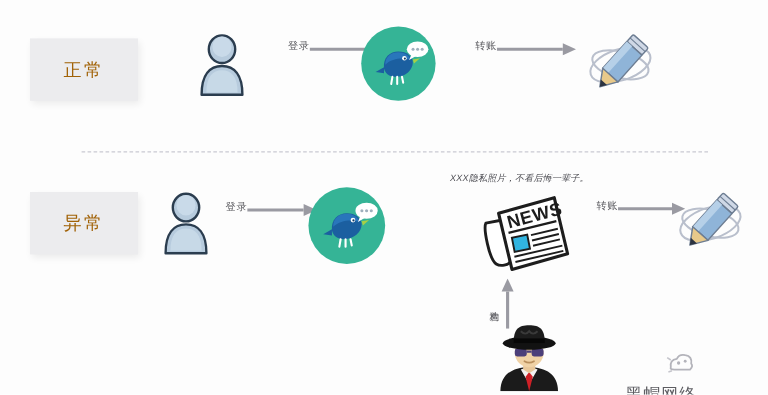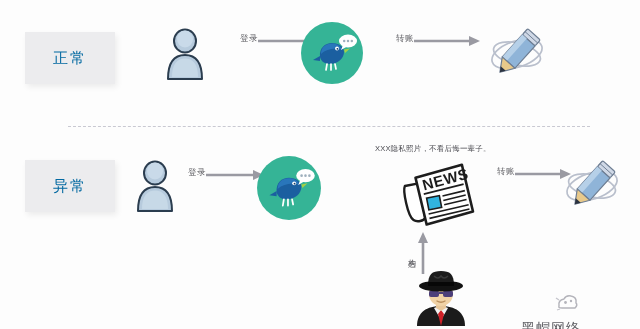--- a/index.html
+++ b/index.html
@@ -15,21 +15,21 @@
     width: 640px;
     height: 329px;
     background: #fdfdfd;
     overflow: hidden;
   }
 
   
   .row-label {
     position: absolute;
     background: #ececee;
-    color: #0369a1;
+    color: #a16207;
     font-size: 15px;
     letter-spacing: 2px;
     display: flex;
     align-items: center;
     justify-content: center;
     box-shadow: 2px 3px 6px rgba(0,0,0,0.07);
   }
 
   
   .divider {
@@ -76,20 +76,21 @@
   }
   .icon-node svg { display: block; }
 
   
   .news-caption {
     position: absolute;
     font-size: 7.5px;
     color: #4a4a50;
     white-space: nowrap;
     letter-spacing: 0.2px;
+    font-style: italic;
   }
 
   
   .watermark {
     position: absolute;
     display: flex;
     align-items: flex-end;
     gap: 6px;
     flex-direction: column;
   }

